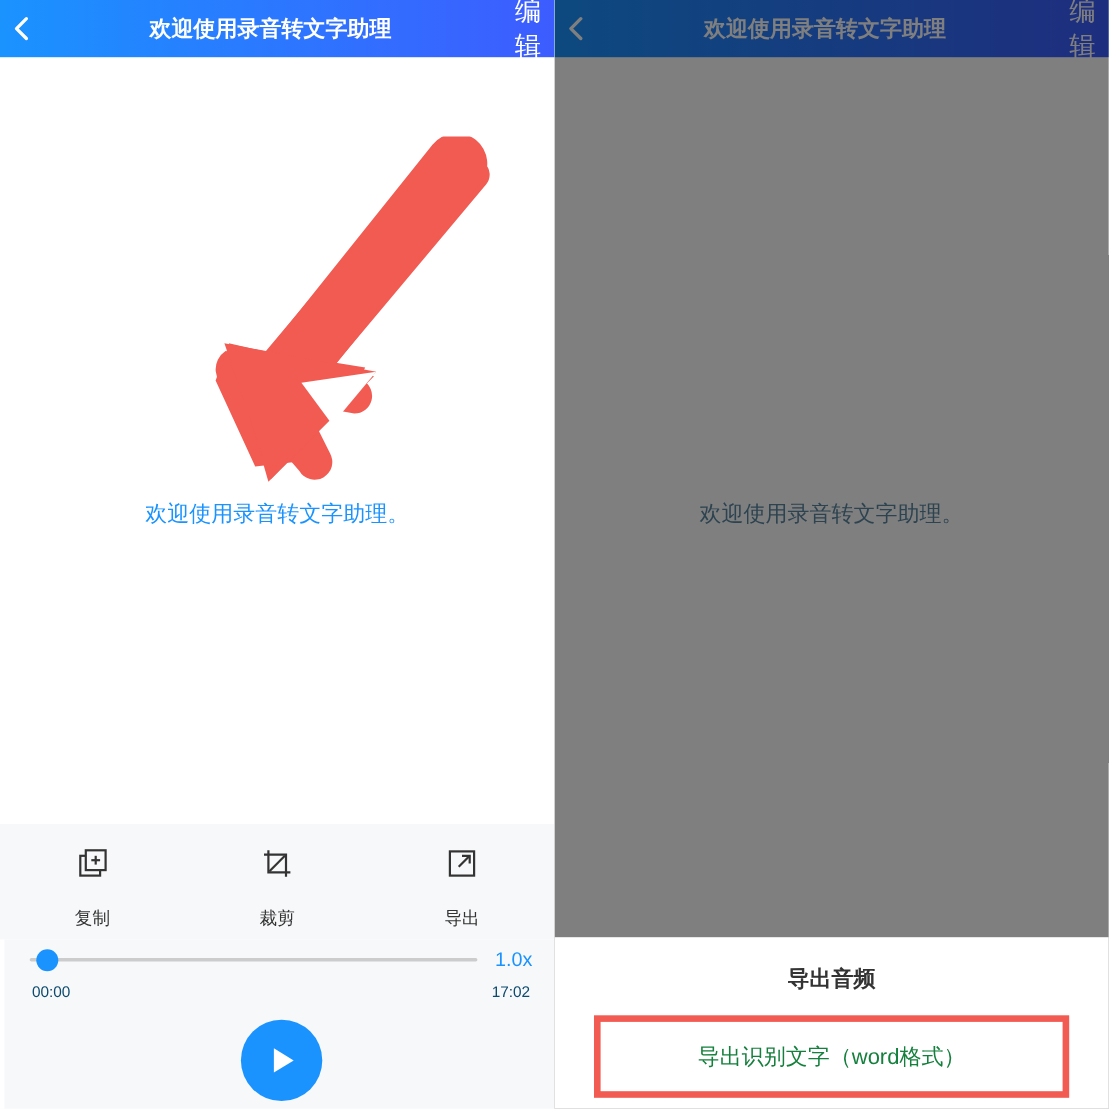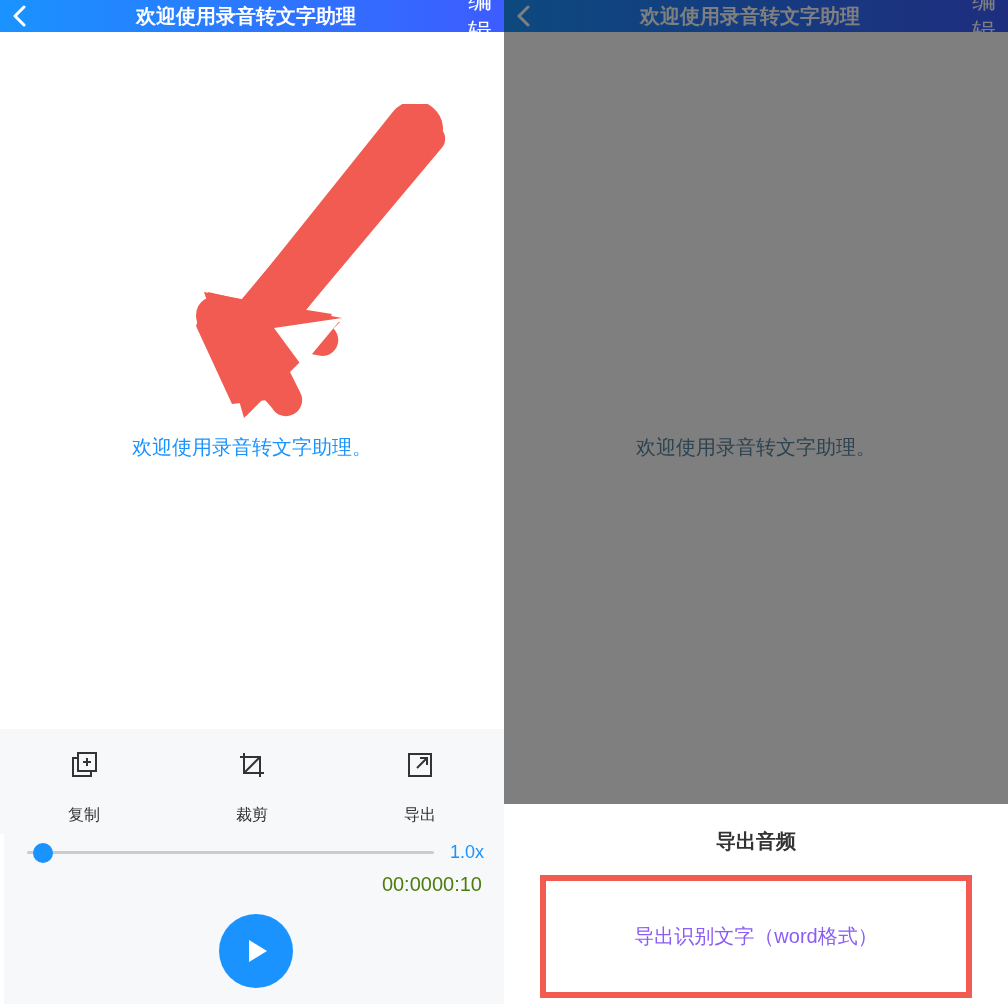--- a/index.html
+++ b/index.html
@@ -4,21 +4,21 @@
 <style>
   * { box-sizing: border-box; margin: 0; padding: 0; }
   html, body { width: 1008px; height: 1008px; font-family: -apple-system, "PingFang SC", "Microsoft YaHei", sans-serif; }
   body { display: flex; }
   .screen { width: 504px; height: 1008px; position: relative; overflow: hidden; }
   .screen-left { background: #fff; }
   .screen-right { background: #fff; }
 
   
   .header {
-    height: 32px;
+    height: 52px;
     background: linear-gradient(90deg, #1a93ff 0%, #3d5cff 100%);
     display: flex;
     align-items: center;
     justify-content: space-between;
     padding: 0 12px;
     color: #fff;
   }
   .header-title { font-size: 20px; font-weight: 600; flex: 1; text-align: center; }
   .header-back { width: 28px; display:flex; align-items:center; }
   .header-edit { font-size: 24px; width: 40px; text-align: right; }
@@ -52,21 +52,21 @@
 
   
   .player {
     position: absolute; left:4px; right:0; bottom:0; height:170px;
     background: #f7f8fa; padding: 8px 20px 0 23px;
   }
   .slider-row { display:flex; align-items:center; gap:10px; }
   .slider-track { flex:1; height:3px; background:#ccc; position:relative; border-radius:2px; }
   .slider-thumb { position:absolute; left:4%; top:50%; transform:translate(-50%,-50%); width:20px; height:20px; background:#1a93ff; border-radius:50%; }
   .speed { color:#1a93ff; font-size:18px; padding-left:6px; }
-  .time-row { display:flex; justify-content:flex-end; font-size:20px; color:#4d7c0f; margin-top:10px; padding: 0 2px;}
+  .time-row { display:flex; justify-content:space-between; font-size:14px; color:#0c4a6e; margin-top:10px; padding: 0 2px;}
   .play-btn {
     margin: 18px auto 0 auto; width:74px; height:74px; border-radius:50%;
     background:#1a93ff; display:flex; align-items:center; justify-content:center;
   }
 
   
   .dim-overlay {
     position:absolute; inset:0; background: rgba(0,0,0,0.5);
   }
   .welcome-right {
@@ -79,24 +79,24 @@
     position:absolute; left:0; right:0; bottom:0;
     background:#fff; border-radius: 0; padding-top: 8px;
   }
   .sheet-title { text-align:center; font-size:20px; color:#333; padding: 16px 0 20px 0; font-weight: bold; }
   .sheet-opts {
     margin: 0 36px 10px 36px;
     border: 6px solid #f25b52;
     background:#fff;
   }
   .sheet-opt {
-    padding: 42px 10px;
+    padding: 18px 10px;
     text-align:center;
     font-size:20px;
-    color:#8b5cf6;
+    color:#15803d;
     border-top:1px solid #eee;
   }
   .sheet-opt:first-child { border-top:none; }
 
   
   .screen-right .header {
     background: linear-gradient(90deg, #1a93ff 0%, #3d5cff 100%);
   }
   .screen-right .header-wrap { position:relative; z-index:0; }
 </style>
@@ -190,21 +190,21 @@
 
     <div class="player">
       <div class="slider-row">
         <div class="slider-track">
           <div class="slider-thumb"></div>
         </div>
         <div class="speed">1.0x</div>
       </div>
       <div class="time-row">
         <span>00:00</span>
-        <span>00:10</span>
+        <span>17:02</span>
       </div>
       <div class="play-btn">
         <svg width="32" height="32" viewBox="0 0 32 32">
             <polygon points="9,5 27,16 9,27" fill="#fff"></polygon>
           </svg>
       </div>
     </div>
   </div>
 </div>
 

